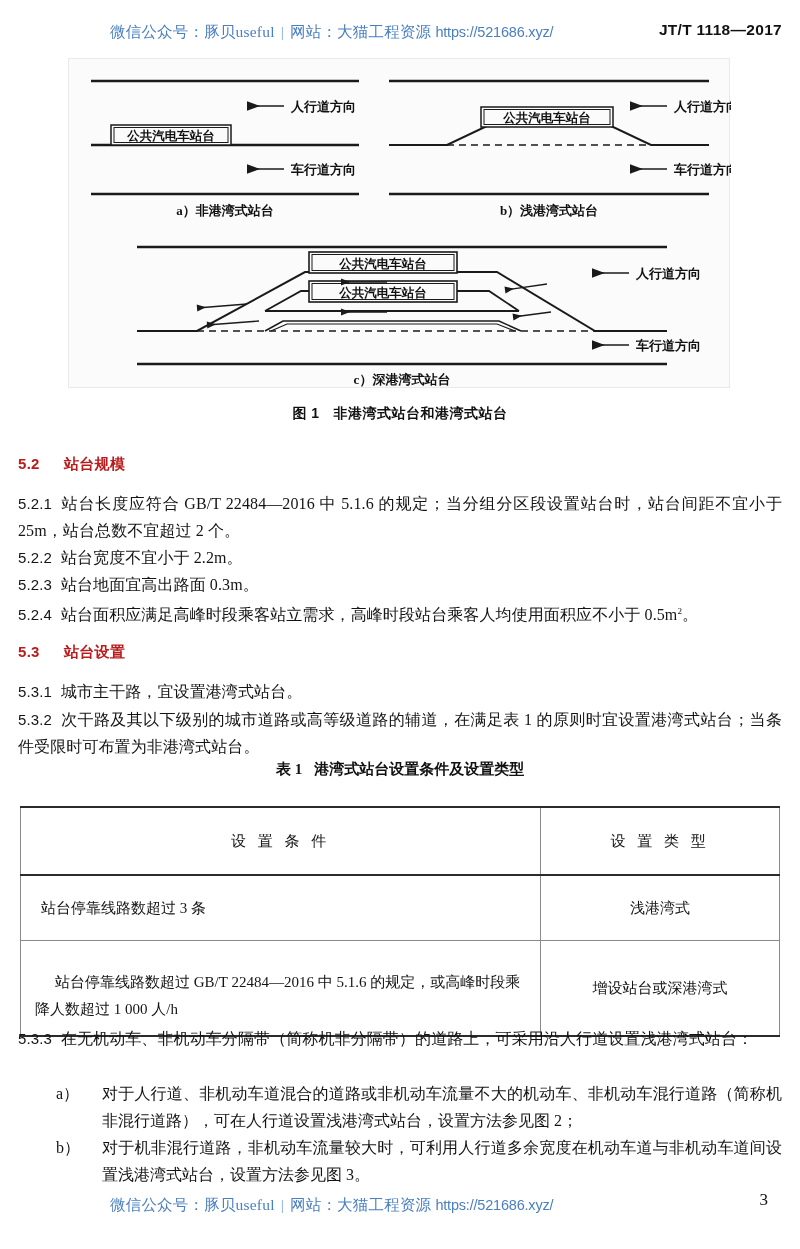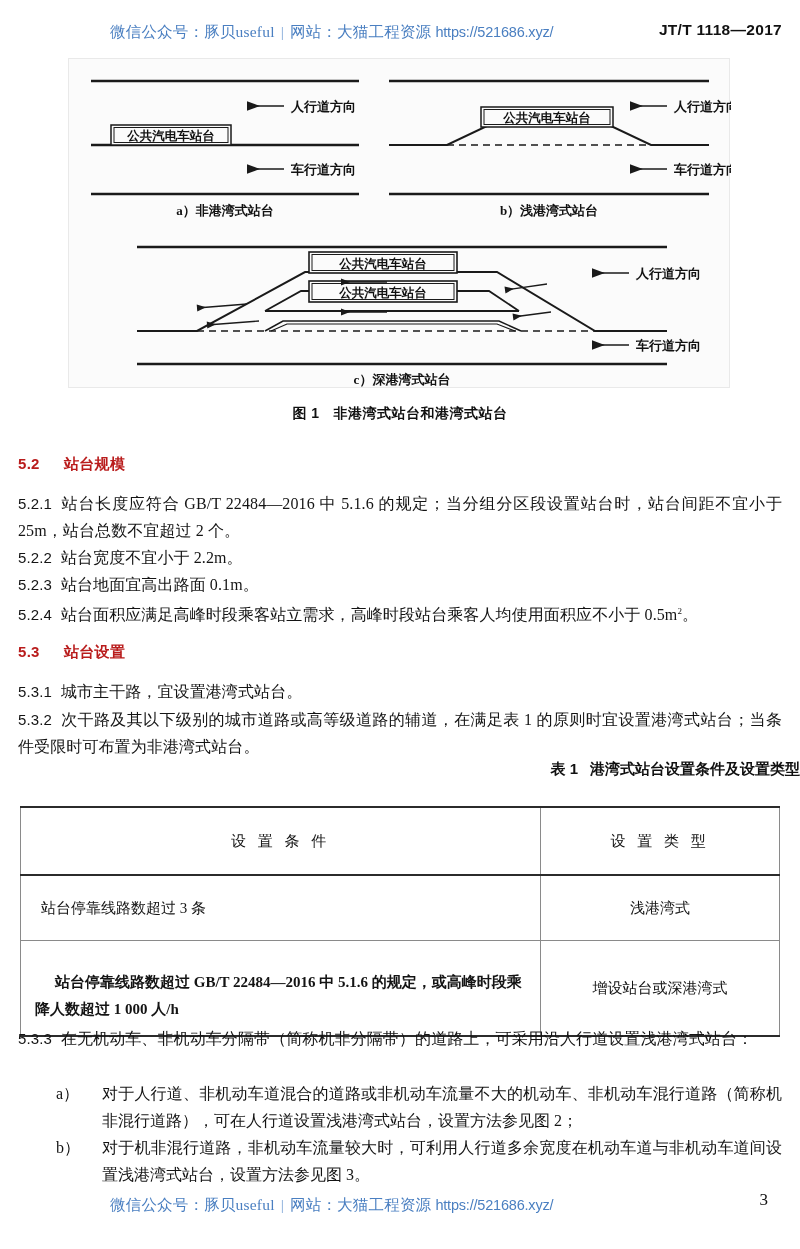--- a/index.html
+++ b/index.html
@@ -120,22 +120,22 @@
   .listitem .txt {
     display: block;
     padding-left: 84px;
   }
 
   
   .tbl-cap {
     position: absolute;
     left: 0; right: 0;
     top: 760px;
-    text-align: right;
-    font-family: Liberation Sans, sans-serif;
+    text-align: center;
+    font-family: Liberation Serif, serif;
     font-weight: bold;
     font-size: 15px;
     color: #111;
   }
   .tbl-cap .gap { display:inline-block; width: 12px; }
 
   table.cond {
     position: absolute;
     left: 20px;
     top: 806px;
@@ -166,21 +166,20 @@
   table.cond td.c-type {
     text-align: center;
     width: 212px;
     height: 38px;
   }
   table.cond td.c-cond.tall {
     height: 66px;
     line-height: 27px;
     padding: 22px 14px 6px 14px;
     text-indent: 20px;
-    font-weight: bold;
   }
   table.cond td.c-type.tall { height: 66px; }
 </style>
 </head>
 <body>
 
 <div class="wm wm-head">
   <span>微信公众号：</span><span>豚贝useful</span><span class="sep">|</span><span>网站：</span><span>大猫工程资源</span> <span class="url">https://521686.xyz/</span>
 </div>
 <div class="std-code">JT/T 1118—2017</div>
@@ -278,21 +277,21 @@
 
 <div class="para" style="top:490px">
   <span class="idx">5.2.1</span><span>站台长度应符合 GB/T 22484—2016 中 5.1.6 的规定；当分组分区段设置站台时，站台间距不宜小于 25m，站台总数不宜超过 2 个。</span>
 </div>
 
 <div class="para" style="top:544px">
   <span class="idx">5.2.2</span><span>站台宽度不宜小于 2.2m。</span>
 </div>
 
 <div class="para" style="top:571px">
-  <span class="idx">5.2.3</span><span>站台地面宜高出路面 0.1m。</span>
+  <span class="idx">5.2.3</span><span>站台地面宜高出路面 0.3m。</span>
 </div>
 
 <div class="para" style="top:598px">
   <span class="idx">5.2.4</span><span>站台面积应满足高峰时段乘客站立需求，高峰时段站台乘客人均使用面积应不小于 0.5m</span><sup>2</sup><span>。</span>
 </div>
 
 <div class="sec-h" style="top:643px">
   <span class="num">5.3</span><span>站台设置</span>
 </div>
 

